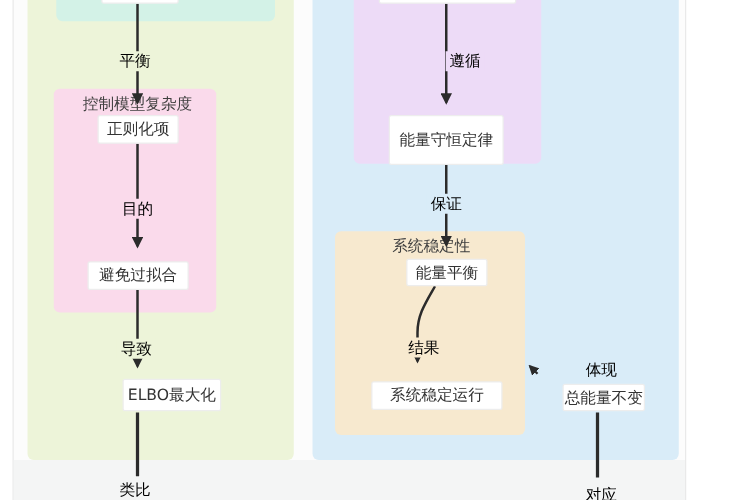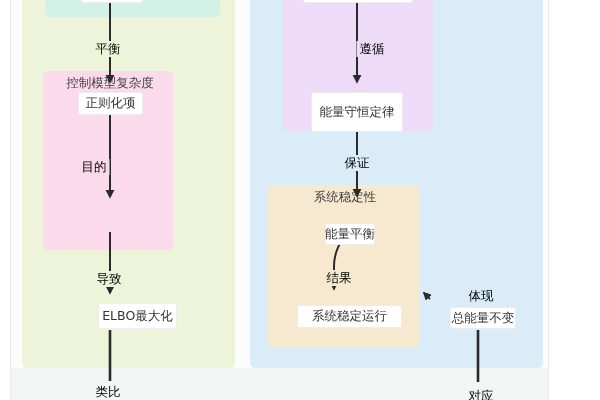--- a/index.html
+++ b/index.html
@@ -68,33 +68,34 @@
     <path d="M110,330 V381" stroke="#2b2b2b" stroke-width="2.6" fill="none"></path>
 
     <path d="M357,3 V82" stroke="#2b2b2b" stroke-width="2" fill="none" marker-end="url(#ah)"></path>
     <path d="M357,115 V196" stroke="#2b2b2b" stroke-width="2" fill="none" marker-end="url(#ah)"></path>
     <path d="M348,229 C340,243 334,252 334,266 V289" stroke="#2b2b2b" stroke-width="2" fill="none" marker-end="url(#ah)"></path>
     <path d="M430,299 L424,293" stroke="#2b2b2b" stroke-width="1.8" fill="none" marker-end="url(#ah)"></path>
     <path d="M478,330 V382" stroke="#2b2b2b" stroke-width="2.6" fill="none"></path>
   </svg>
 
   <div class="elbl bg-green" style="left:108px;top:41px;">平衡</div>
-  <div class="elbl bg-pink" style="left:94px;top:159px;text-align:center;">目的</div>
+  <div class="elbl bg-pink" style="left:110px;top:159px;text-align:center;">目的</div>
   <div class="elbl bg-green" style="left:109px;top:271px;text-align:right;">导致</div>
   <div class="elbl bg-band" style="left:108px;top:384px;">类比</div>
   <div class="elbl bg-purple" style="left:372px;top:41px;">遵循</div>
   <div class="elbl bg-blue" style="left:357px;top:155px;">保证</div>
   <div class="elbl bg-orange" style="left:339px;top:270px;">结果</div>
   <div class="elbl bg-blue" style="left:437px;top:288px;margin-left:44px;">体现</div>
   <div class="elbl bg-band" style="left:481px;top:388px;">对应</div>
 
   <div class="node" style="left:81px;top:-12px;width:62px;height:15px;"></div>
   <div class="node" style="left:303px;top:-12px;width:110px;height:15px;"></div>
 
   <div class="node" style="left:78px;top:92px;width:65px;height:23px;">正则化项</div>
+  <div class="node" style="left:70px;top:209px;width:81px;height:23px;">避免过拟合</div>
   <div class="node" style="left:70px;top:303px;width:79px;height:26px;margin-left:28px;">ELBO最大化</div>
 
   <div class="node" style="left:311px;top:92px;width:92px;height:40px;">能量守恒定律</div>
-  <div class="node" style="left:325px;top:207px;width:50px;height:22px;margin-top:16px;">能量平衡</div>
+  <div class="node" style="left:325px;top:207px;width:65px;height:22px;">能量平衡</div>
   <div class="node" style="left:450px;top:307px;width:66px;height:22px;">总能量不变</div>
   <div class="node" style="left:297px;top:305px;width:105px;height:23px;">系统稳定运行</div>
 
 </div>
 
 </body></html>

